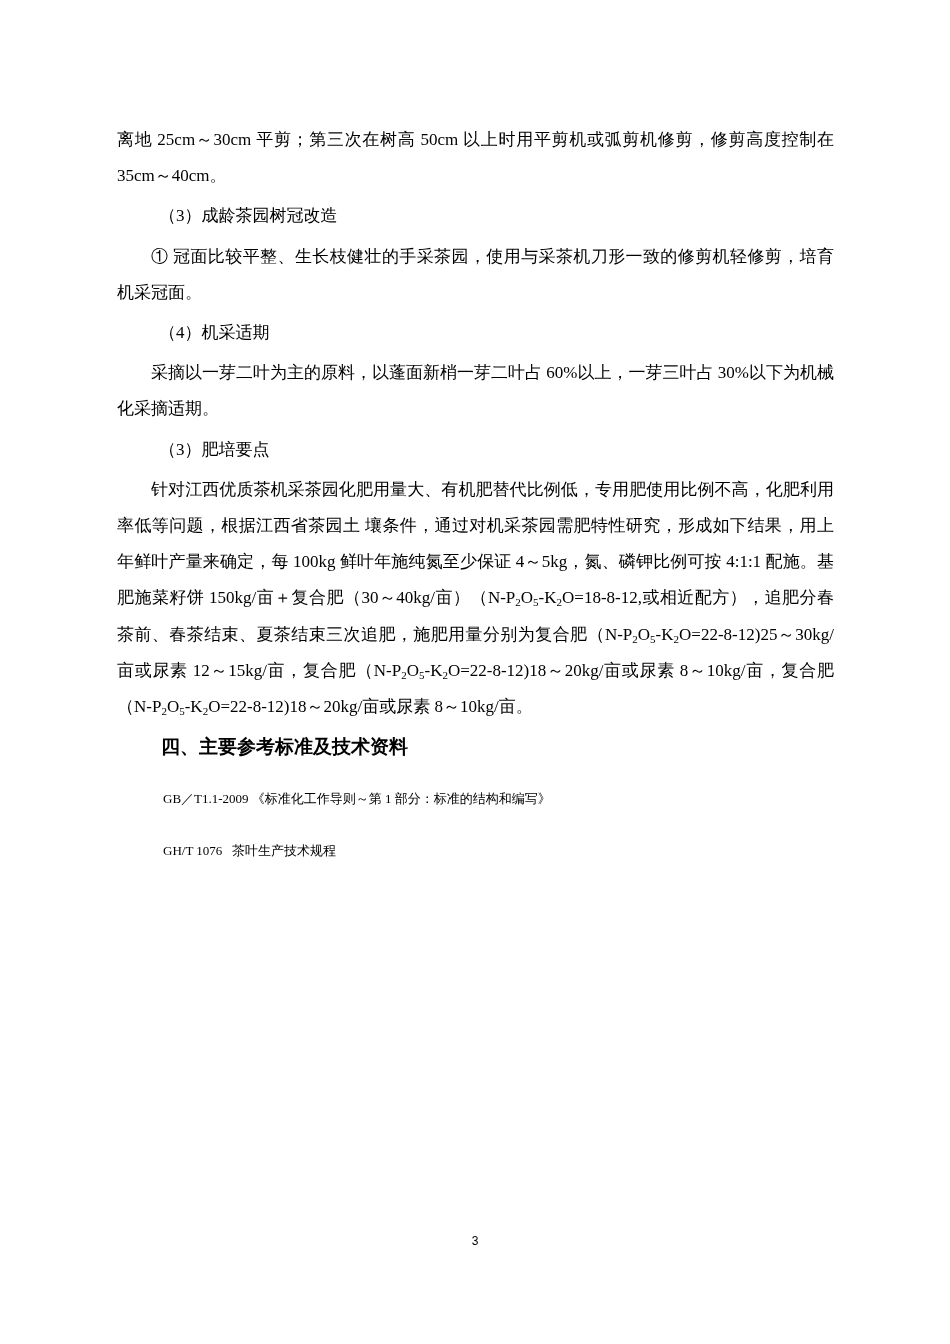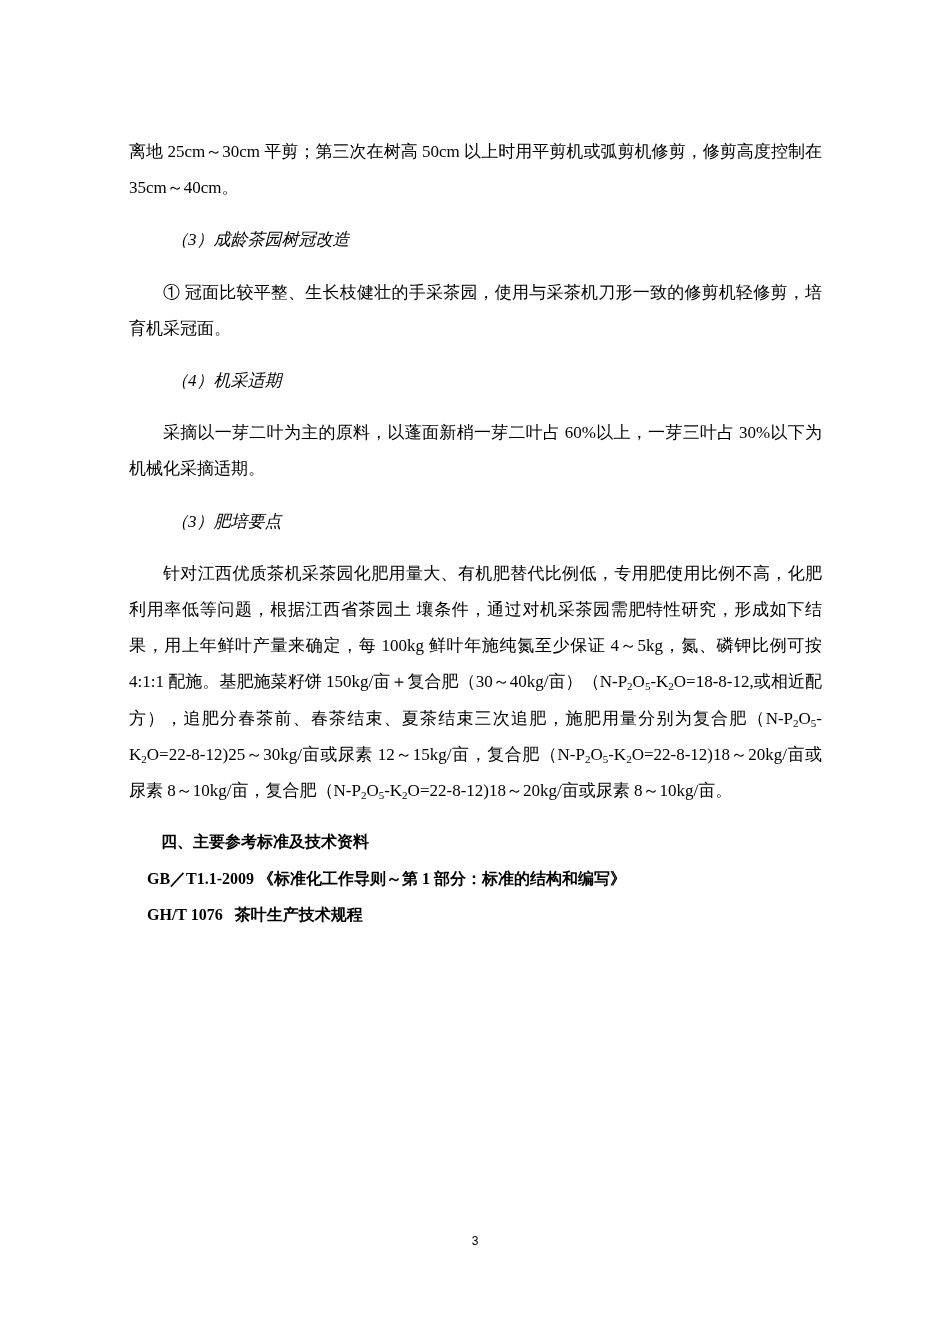--- a/index.html
+++ b/index.html
@@ -1,23 +1,23 @@
 <!DOCTYPE html>
 <html><head>
 <meta charset="utf-8">
 <style>
   html, body { margin:0; padding:0; background:#ffffff; }
   body { width:950px; height:1344px; position:relative; overflow:hidden;
          font-family: "Liberation Serif", "DejaVu Serif", serif; color:#000; }
   .page { position:absolute; left:113px; top:118px; width:725px; }
-  .p { font-size:17px; line-height:36.2px; text-align:justify; margin:16px; }
+  .p { font-size:17px; line-height:36.2px; text-align:justify; margin:4px; }
   .indent { text-indent:34px; }
-  .sub-indent { text-indent:42px;font-style:italic; }
-  .heading { font-size:16px; font-weight:bold; line-height:36px; margin:0; padding-left:48px; font-family:Liberation Mono, monospace; }
-  .ref { font-size:16px; line-height:36px; margin:0; padding-left:34px; white-space:pre;font-weight:bold; }
+  .sub-indent { text-indent:42px; }
+  .heading { font-size:19px; font-weight:bold; line-height:36px; margin:0; padding-left:48px; font-family:Liberation Serif, serif; }
+  .ref { font-size:13px; line-height:36px; margin:16px; padding-left:34px; white-space:pre; }
   sub { font-size:11px; line-height:0; vertical-align:-3px; }
   .pagenum { position:absolute; top:1234px; left:0; width:950px; text-align:center; font-size:12px; font-family:"Liberation Sans",sans-serif; }
 </style>
 </head>
 <body>
 
 <div class="page">
   <p class="p">离地 25cm～30cm 平剪；第三次在树高 50cm 以上时用平剪机或弧剪机修剪，修剪高度控制在 35cm～40cm。</p>
   <p class="p sub-indent">（3）成龄茶园树冠改造</p>
   <p class="p indent">① 冠面比较平整、生长枝健壮的手采茶园，使用与采茶机刀形一致的修剪机轻修剪，培育机采冠面。</p>

